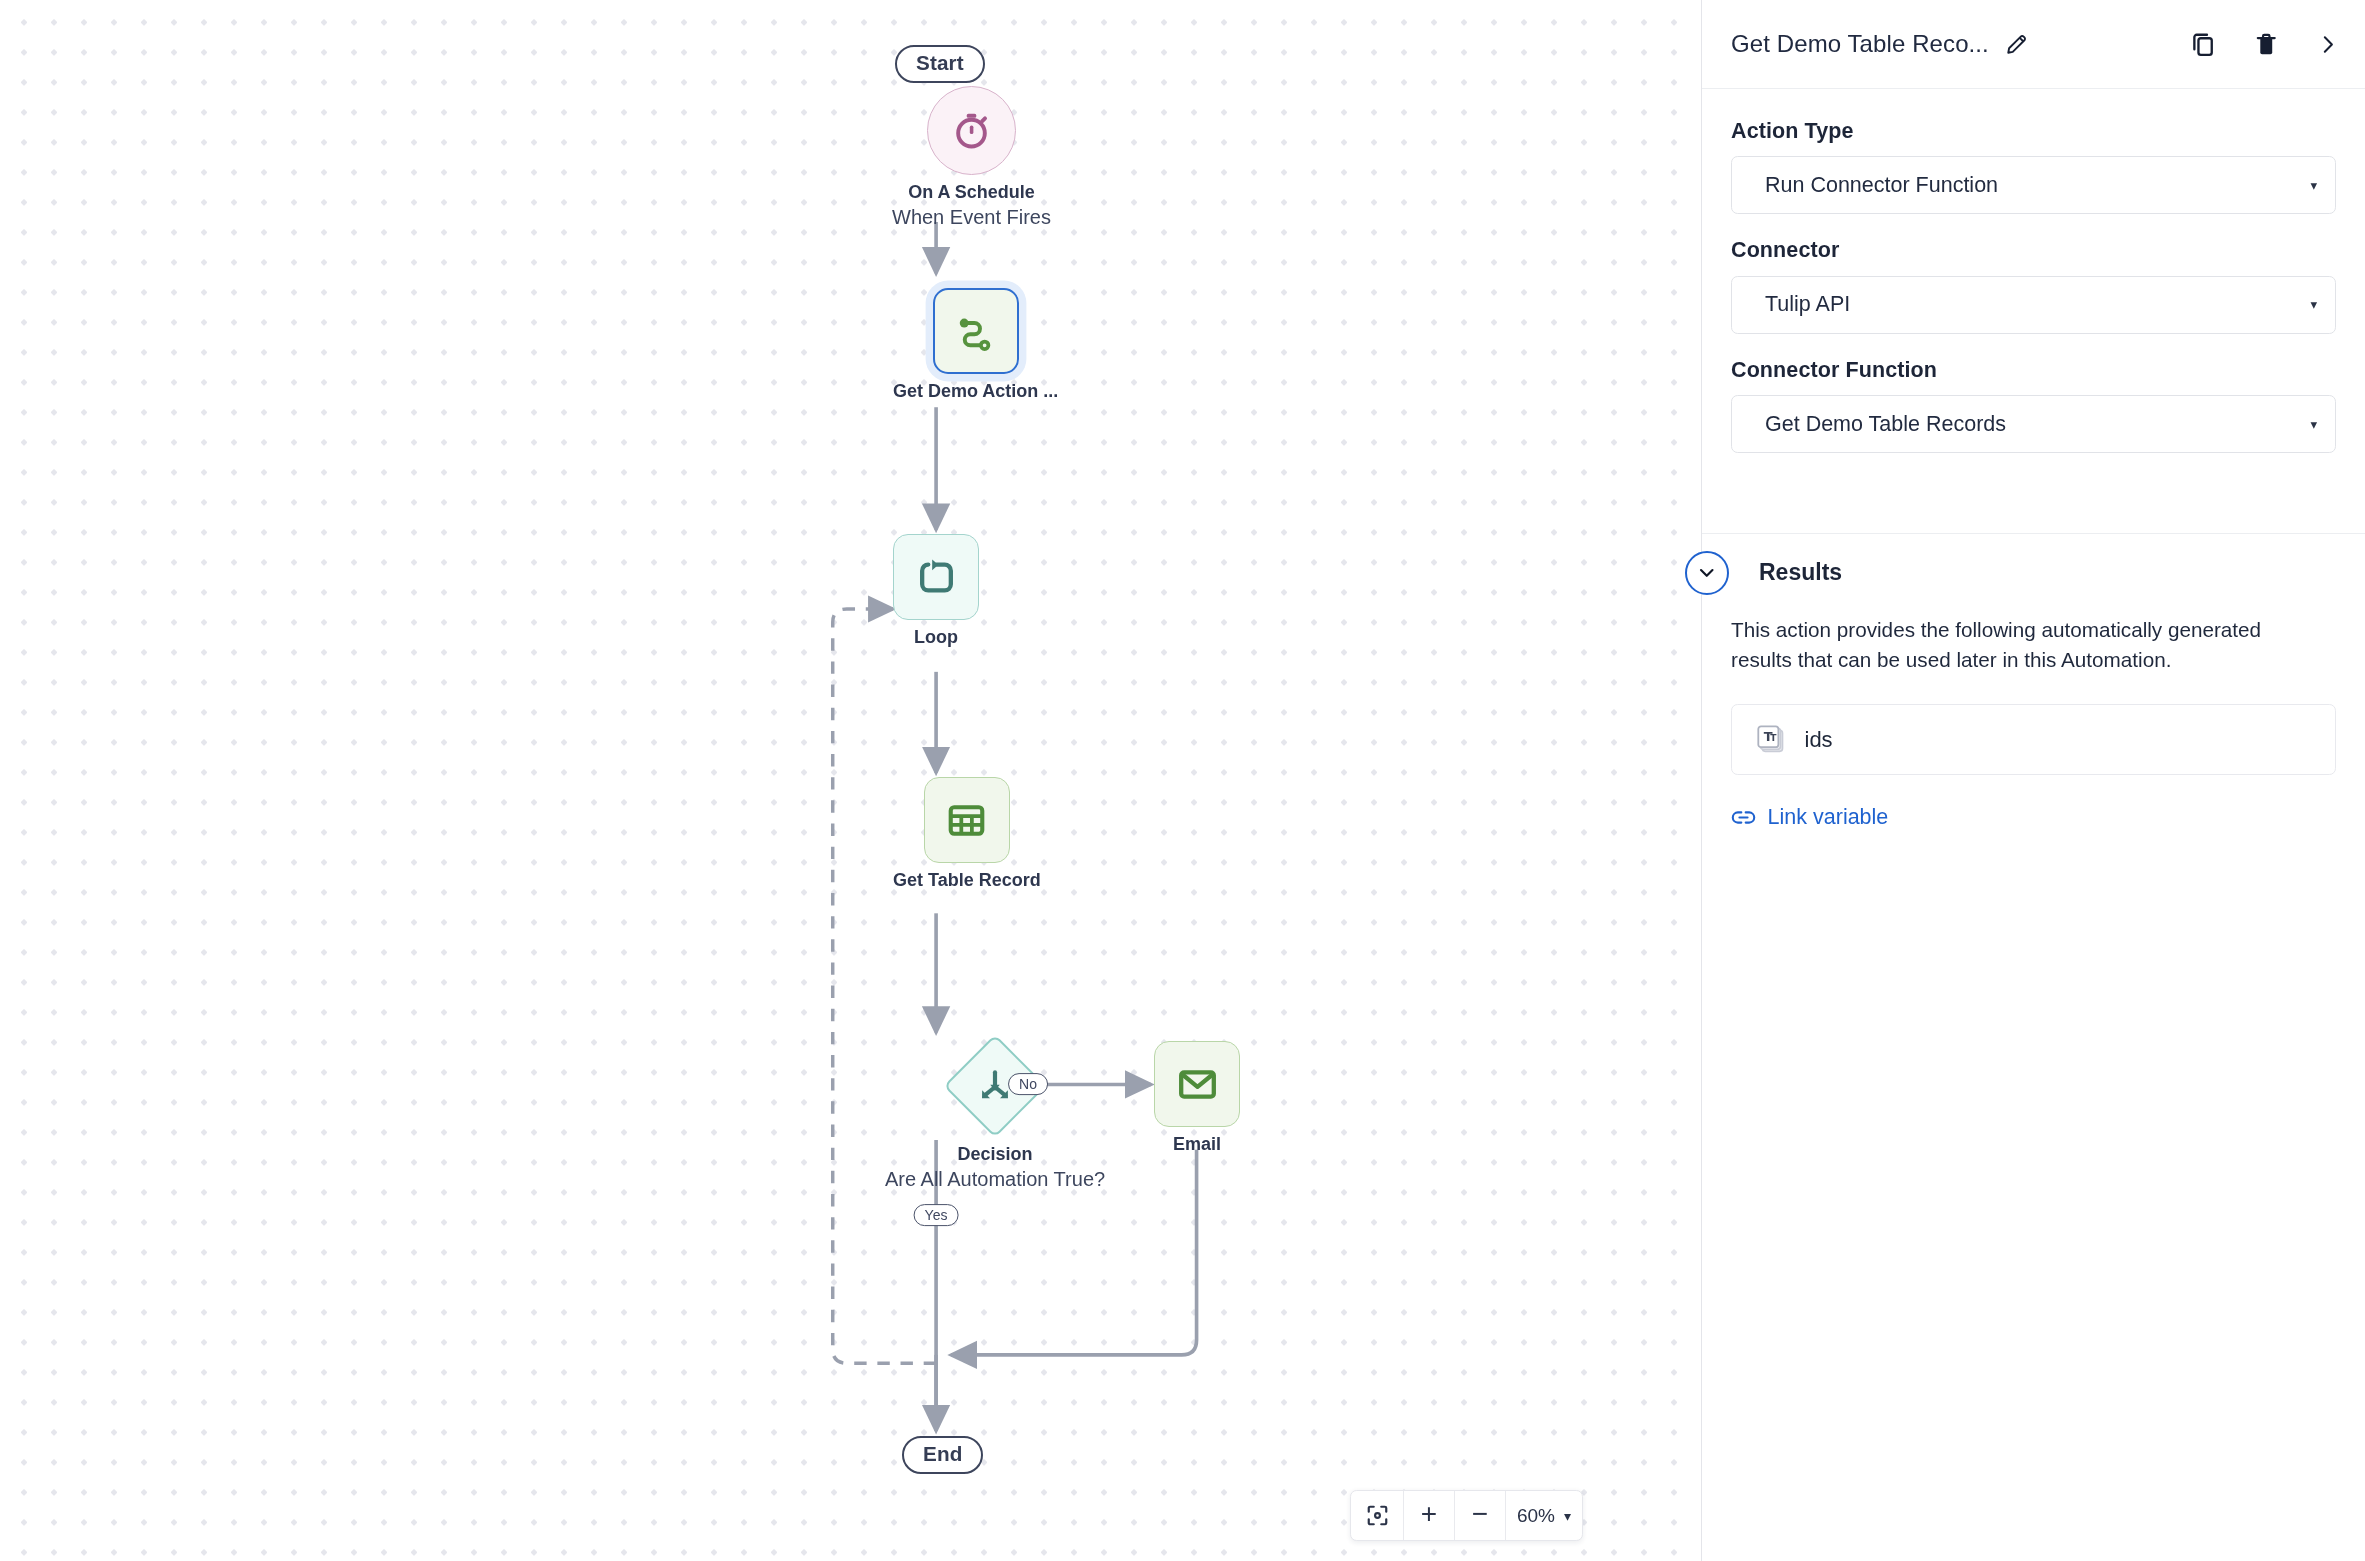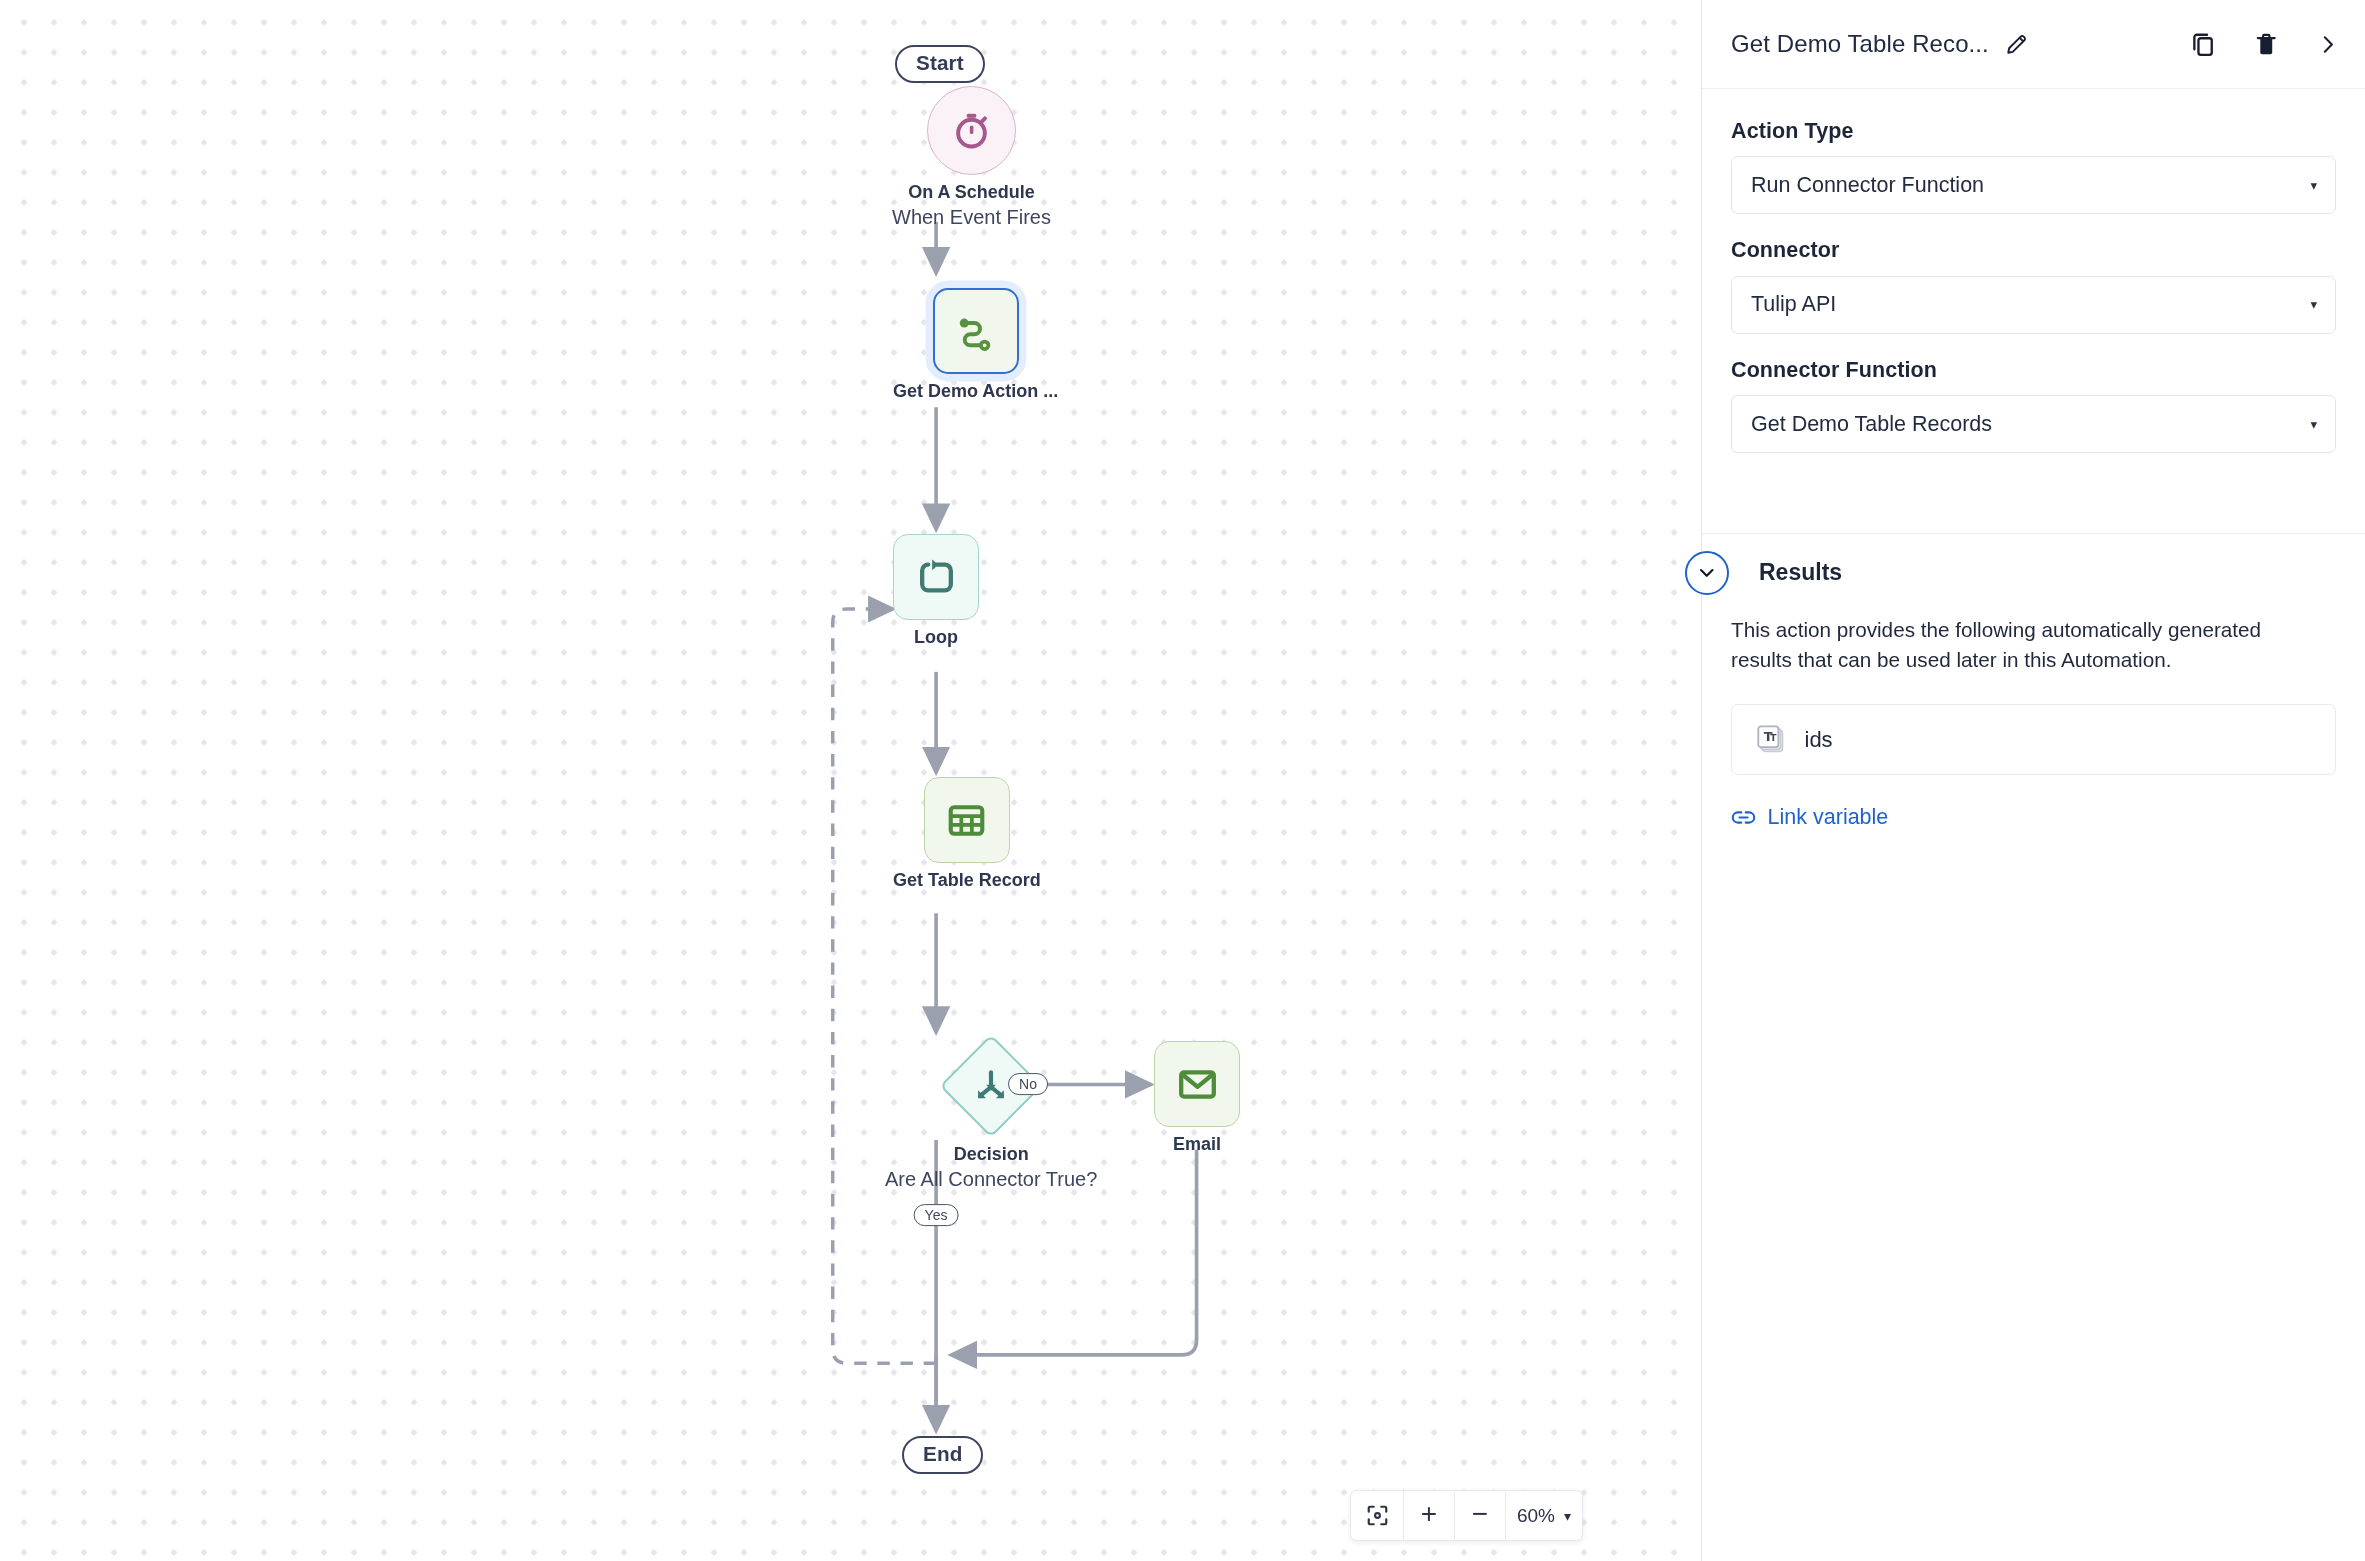--- a/index.html
+++ b/index.html
@@ -136,21 +136,21 @@
   #panel-body { padding: 30px 29px 0 29px; }
   .field-label {
     font-size: 21.5px; font-weight: 700; color: #1d2538;
     margin: 0 0 12.4px 0; letter-spacing: 0.1px;
   }
   .select {
     height: 58px;
     border: 1.5px solid #e1e3e8;
     border-radius: 6.6px;
     display: flex; align-items: center;
-    padding: 0 18px 0 19px;
+    padding: 0 18px 0 33px;
     font-size: 21.5px; color: #222b40;
     margin-bottom: 24px;
     background: #fff;
     cursor: pointer;
   }
   .select .caret { margin-left: auto; color: #2a3245; font-size: 13.2px; }
 
   #results-divider {
     position: absolute; left: 0; right: 0; top: 533px;
     border-top: 1.5px solid #eceef1;
@@ -277,21 +277,21 @@
           <svg class="diamond-ico" width="40" height="40" viewBox="0 0 24 24" fill="none">
             <path d="M12 3.8 V12.6" stroke="#3f7a74" stroke-width="2.5" stroke-linecap="round"></path>
             <path d="M12 12.6 L6.4 17.2" stroke="#3f7a74" stroke-width="2.5" stroke-linecap="round"></path>
             <path d="M12 12.6 L17.6 17.2" stroke="#3f7a74" stroke-width="2.5" stroke-linecap="round"></path>
             <path d="M4.3 14.6 L4.2 19.4 L9 19.3 z" fill="#3f7a74"></path>
             <path d="M19.7 14.6 L19.8 19.4 L15 19.3 z" fill="#3f7a74"></path>
             <path d="M9.2 11.2 L12 15 L14.8 11.2 z" fill="#3f7a74"></path>
           </svg>
         </div>
         <div class="nlabel">Decision</div>
-        <div class="nsub">Are All Connector True?</div>
+        <div class="nsub">Are All Automation True?</div>
       </div>
 
       <div class="node" style="left:1154px; top:1041px;">
         <div class="sq green">
           <svg width="43" height="43" viewBox="0 0 24 24" fill="none">
             <rect x="2.9" y="5.2" width="18.2" height="13.6" rx="1.6" stroke="#4e8c3a" stroke-width="2.4"></rect>
             <path d="M3.6 6.4 L12 13.3 L20.4 6.4" stroke="#4e8c3a" stroke-width="2.4" fill="none" stroke-linejoin="round"></path>
           </svg>
         </div>
         <div class="nlabel">Email</div>

